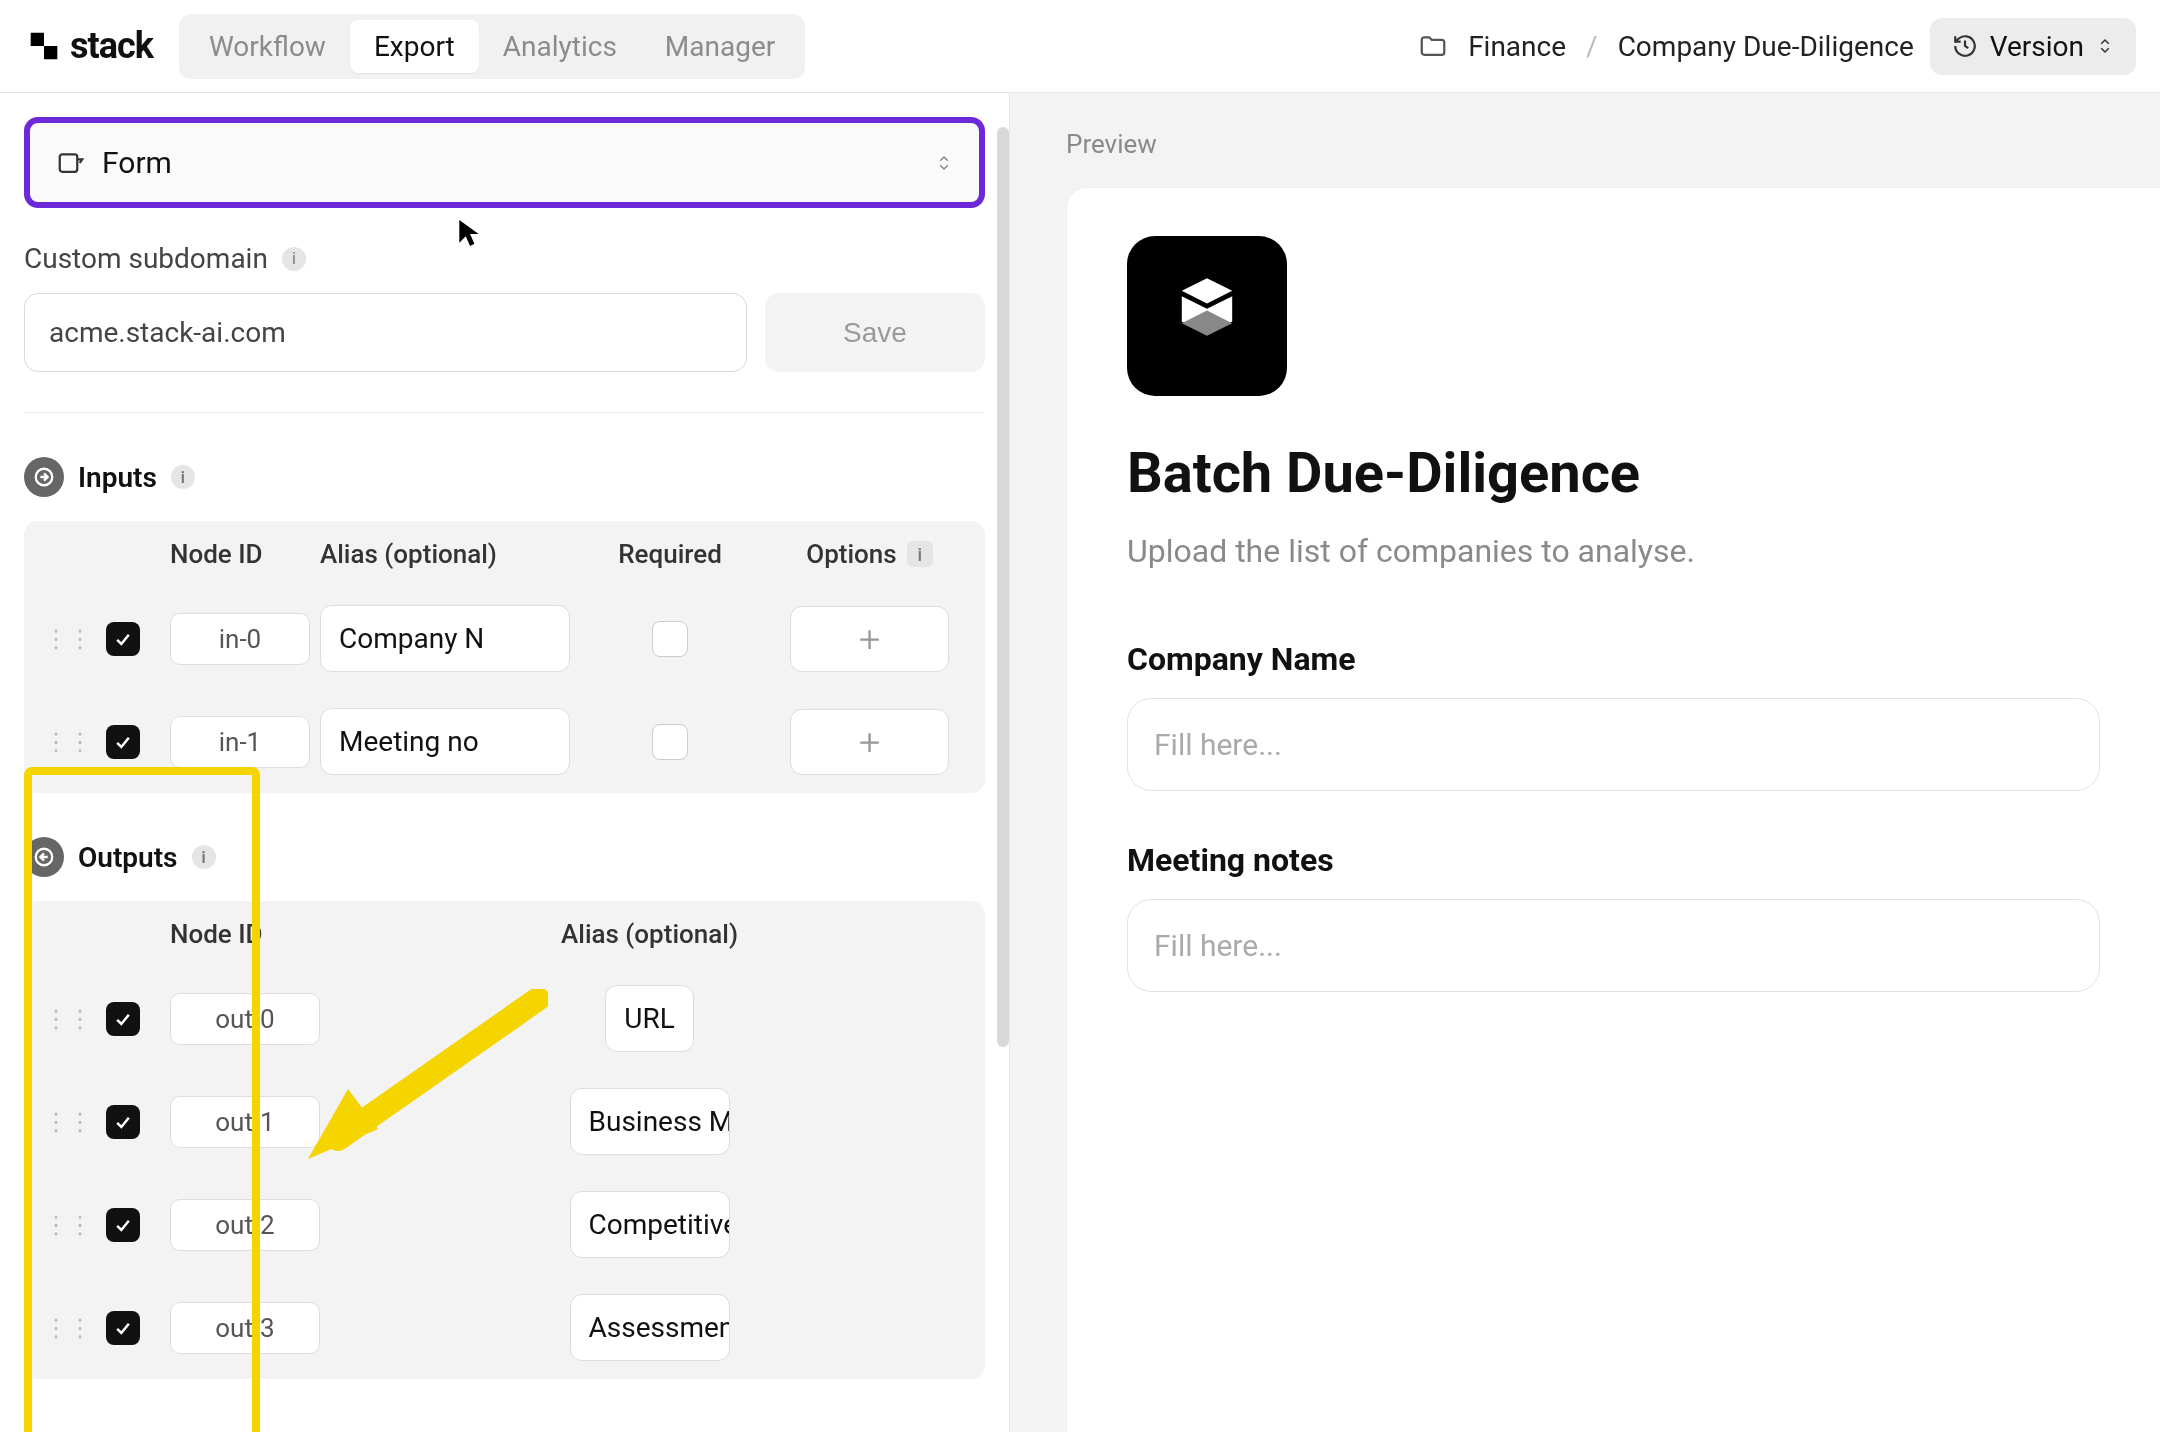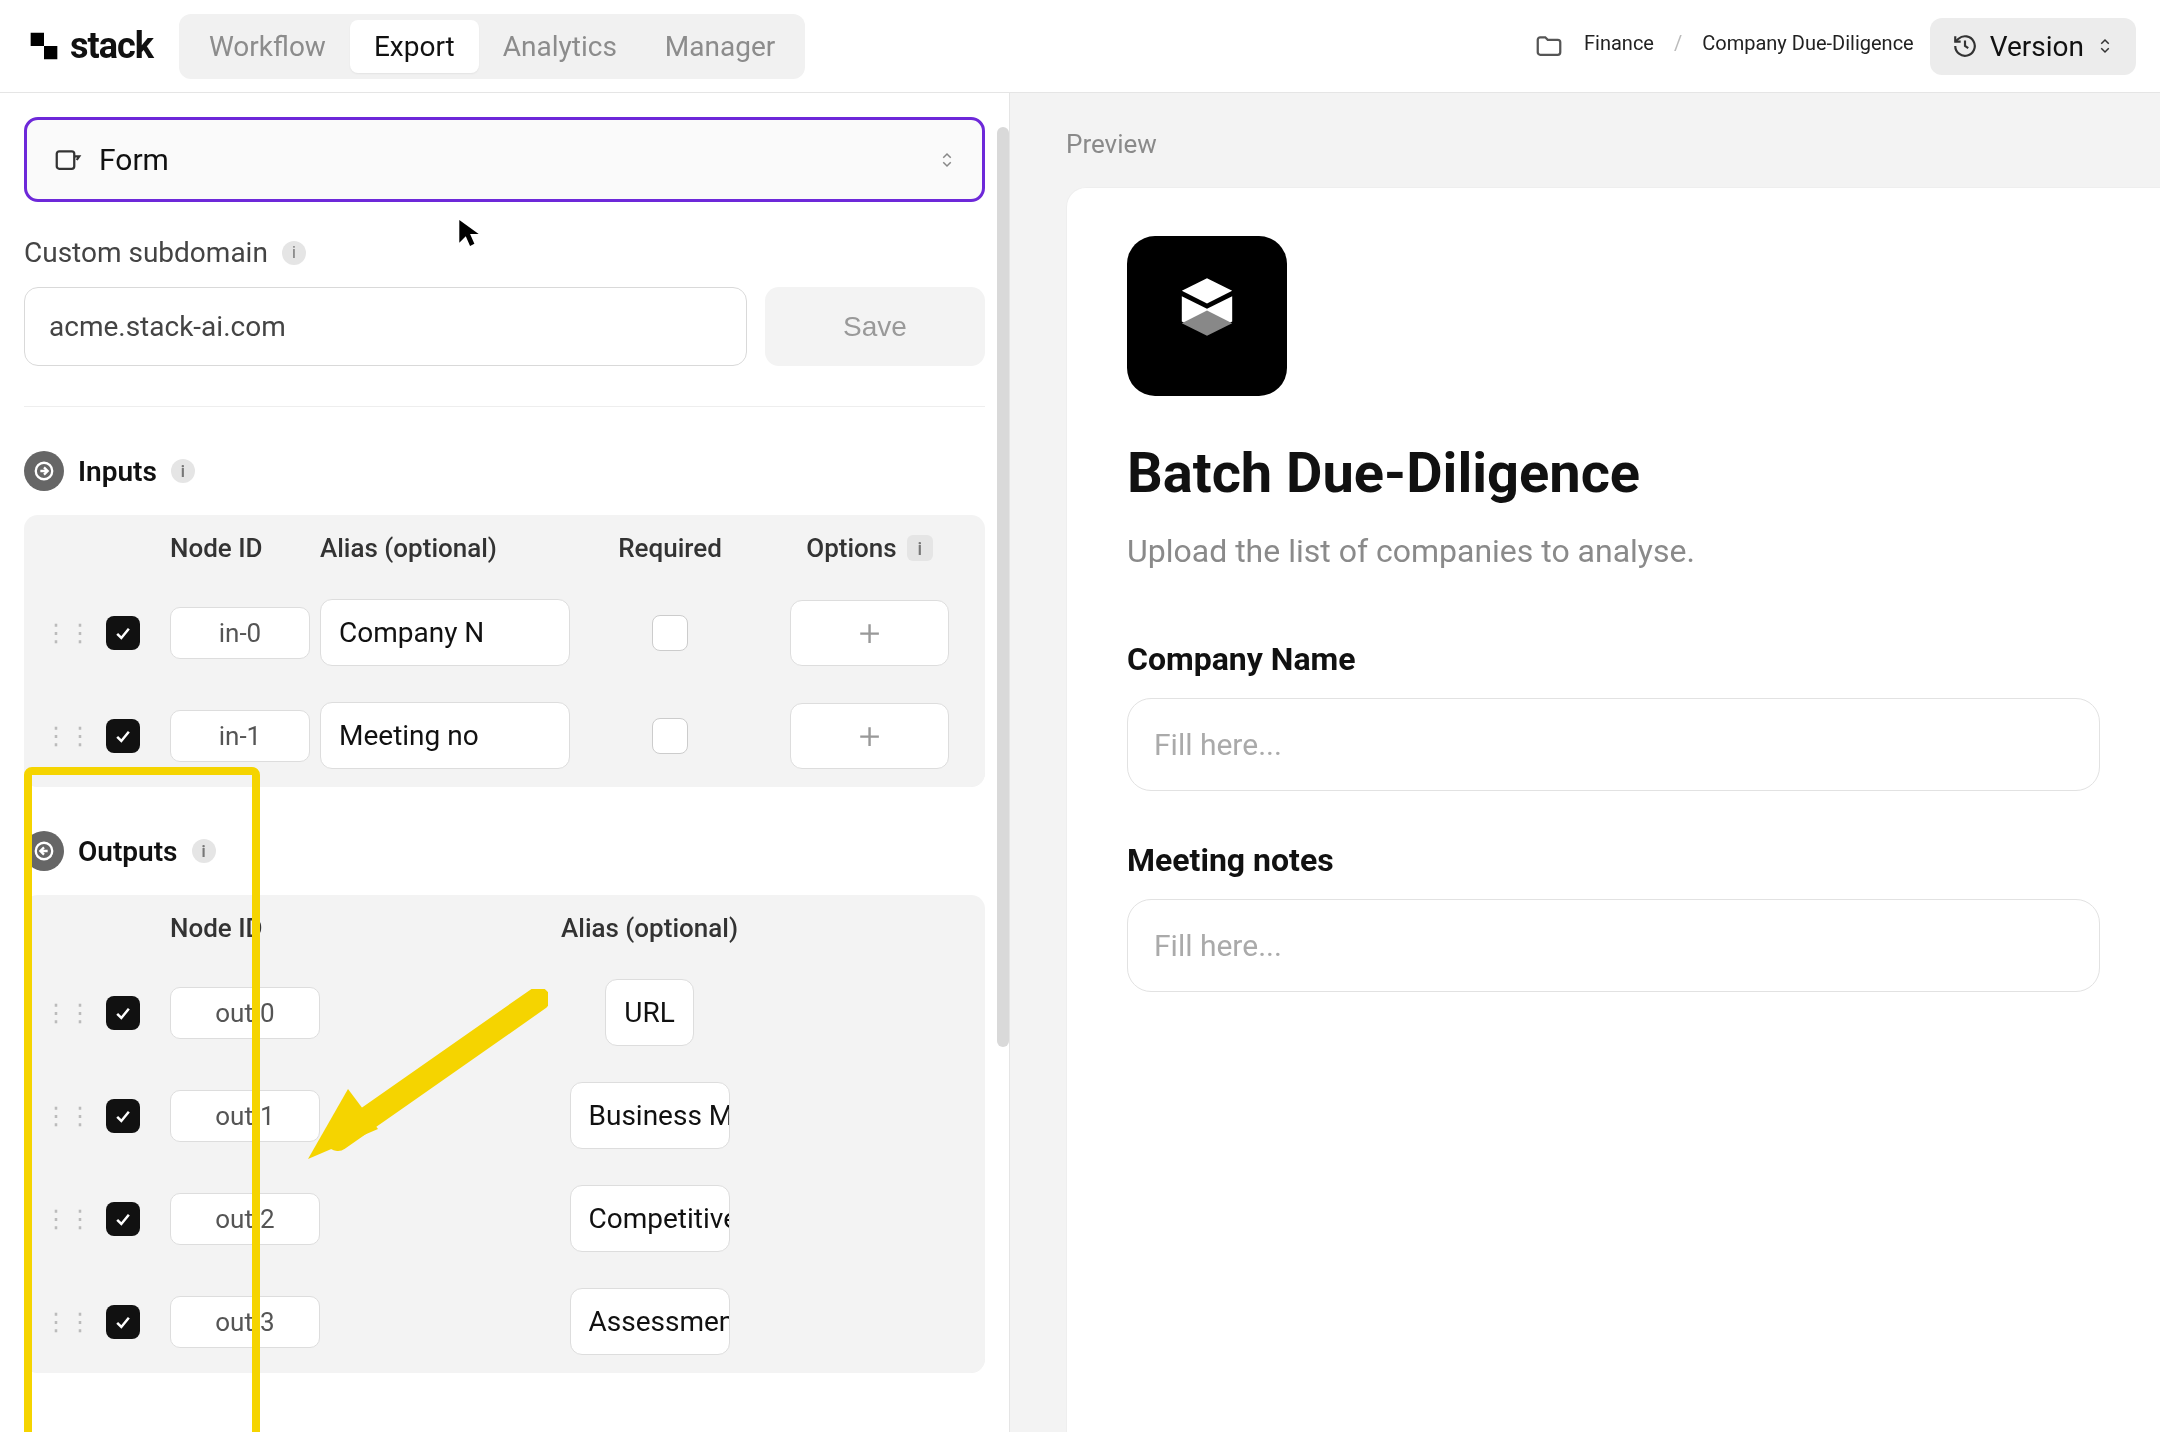--- a/index.html
+++ b/index.html
@@ -24,36 +24,36 @@
   .logo { display:flex; align-items:center; gap:6px; font-weight:700; font-size:36px; letter-spacing:-1px;}
   .logo svg { width: 40px; height: 40px; }
   .tabs {
     display:flex; gap:0; background:#f1f1f1; border-radius:12px; padding:6px; margin-left:10px;
   }
   .tab {
     padding:10px 24px; font-size:28px; color:#8c8c8c; border-radius:8px; cursor:pointer;
   }
   .tab.active { background:#fff; color:#111; box-shadow:0 1px 2px rgba(0,0,0,.06);}
   .spacer { flex:1; }
-  .breadcrumb { display:flex; gap:20px; font-size:20px; color:#222;}
+  .breadcrumb { display:flex; align-items:center; gap:20px; font-size:28px; color:#222;}
   .breadcrumb .sep { color:#bbb; }
   .version-btn {
     display:flex; align-items:center; gap:12px; background:#ececec; border-radius:12px;
     padding:12px 22px; font-size:28px; cursor:pointer;
   }
   
   .main { display:flex; height:calc(100% - 93px); }
   .left {
     width: 1010px; border-right:1px solid #e5e5e5; overflow-y:auto; padding:24px;
     position:relative;
   }
   .right { flex:1; background:#f3f3f3; padding:36px 0 0 56px; position:relative; overflow:hidden;}
   
   .select-box {
-    display:flex; align-items:center; gap:16px; border:3px solid #6d28d9; border-radius:14px;
+    display:flex; align-items:center; gap:16px; border:6px solid #6d28d9; border-radius:14px;
     padding:22px 26px; font-size:30px; background:#fafafa; position:relative;
   }
   .select-box .chev { margin-left:auto; color:#888;}
   .label-row { display:flex; align-items:center; gap:14px; margin-top:34px; font-size:28px; color:#444;}
   .info-dot { width:24px;height:24px;border-radius:50%;background:#e5e5e5;display:inline-flex;align-items:center;justify-content:center;font-size:16px;color:#777;}
   .subdomain-row { display:flex; gap:18px; margin-top:18px; }
   .text-input {
     flex:1; border:1px solid #d9d9d9; border-radius:14px; padding:22px 24px; font-size:28px;
     color:#444; background:#fff;
   }

